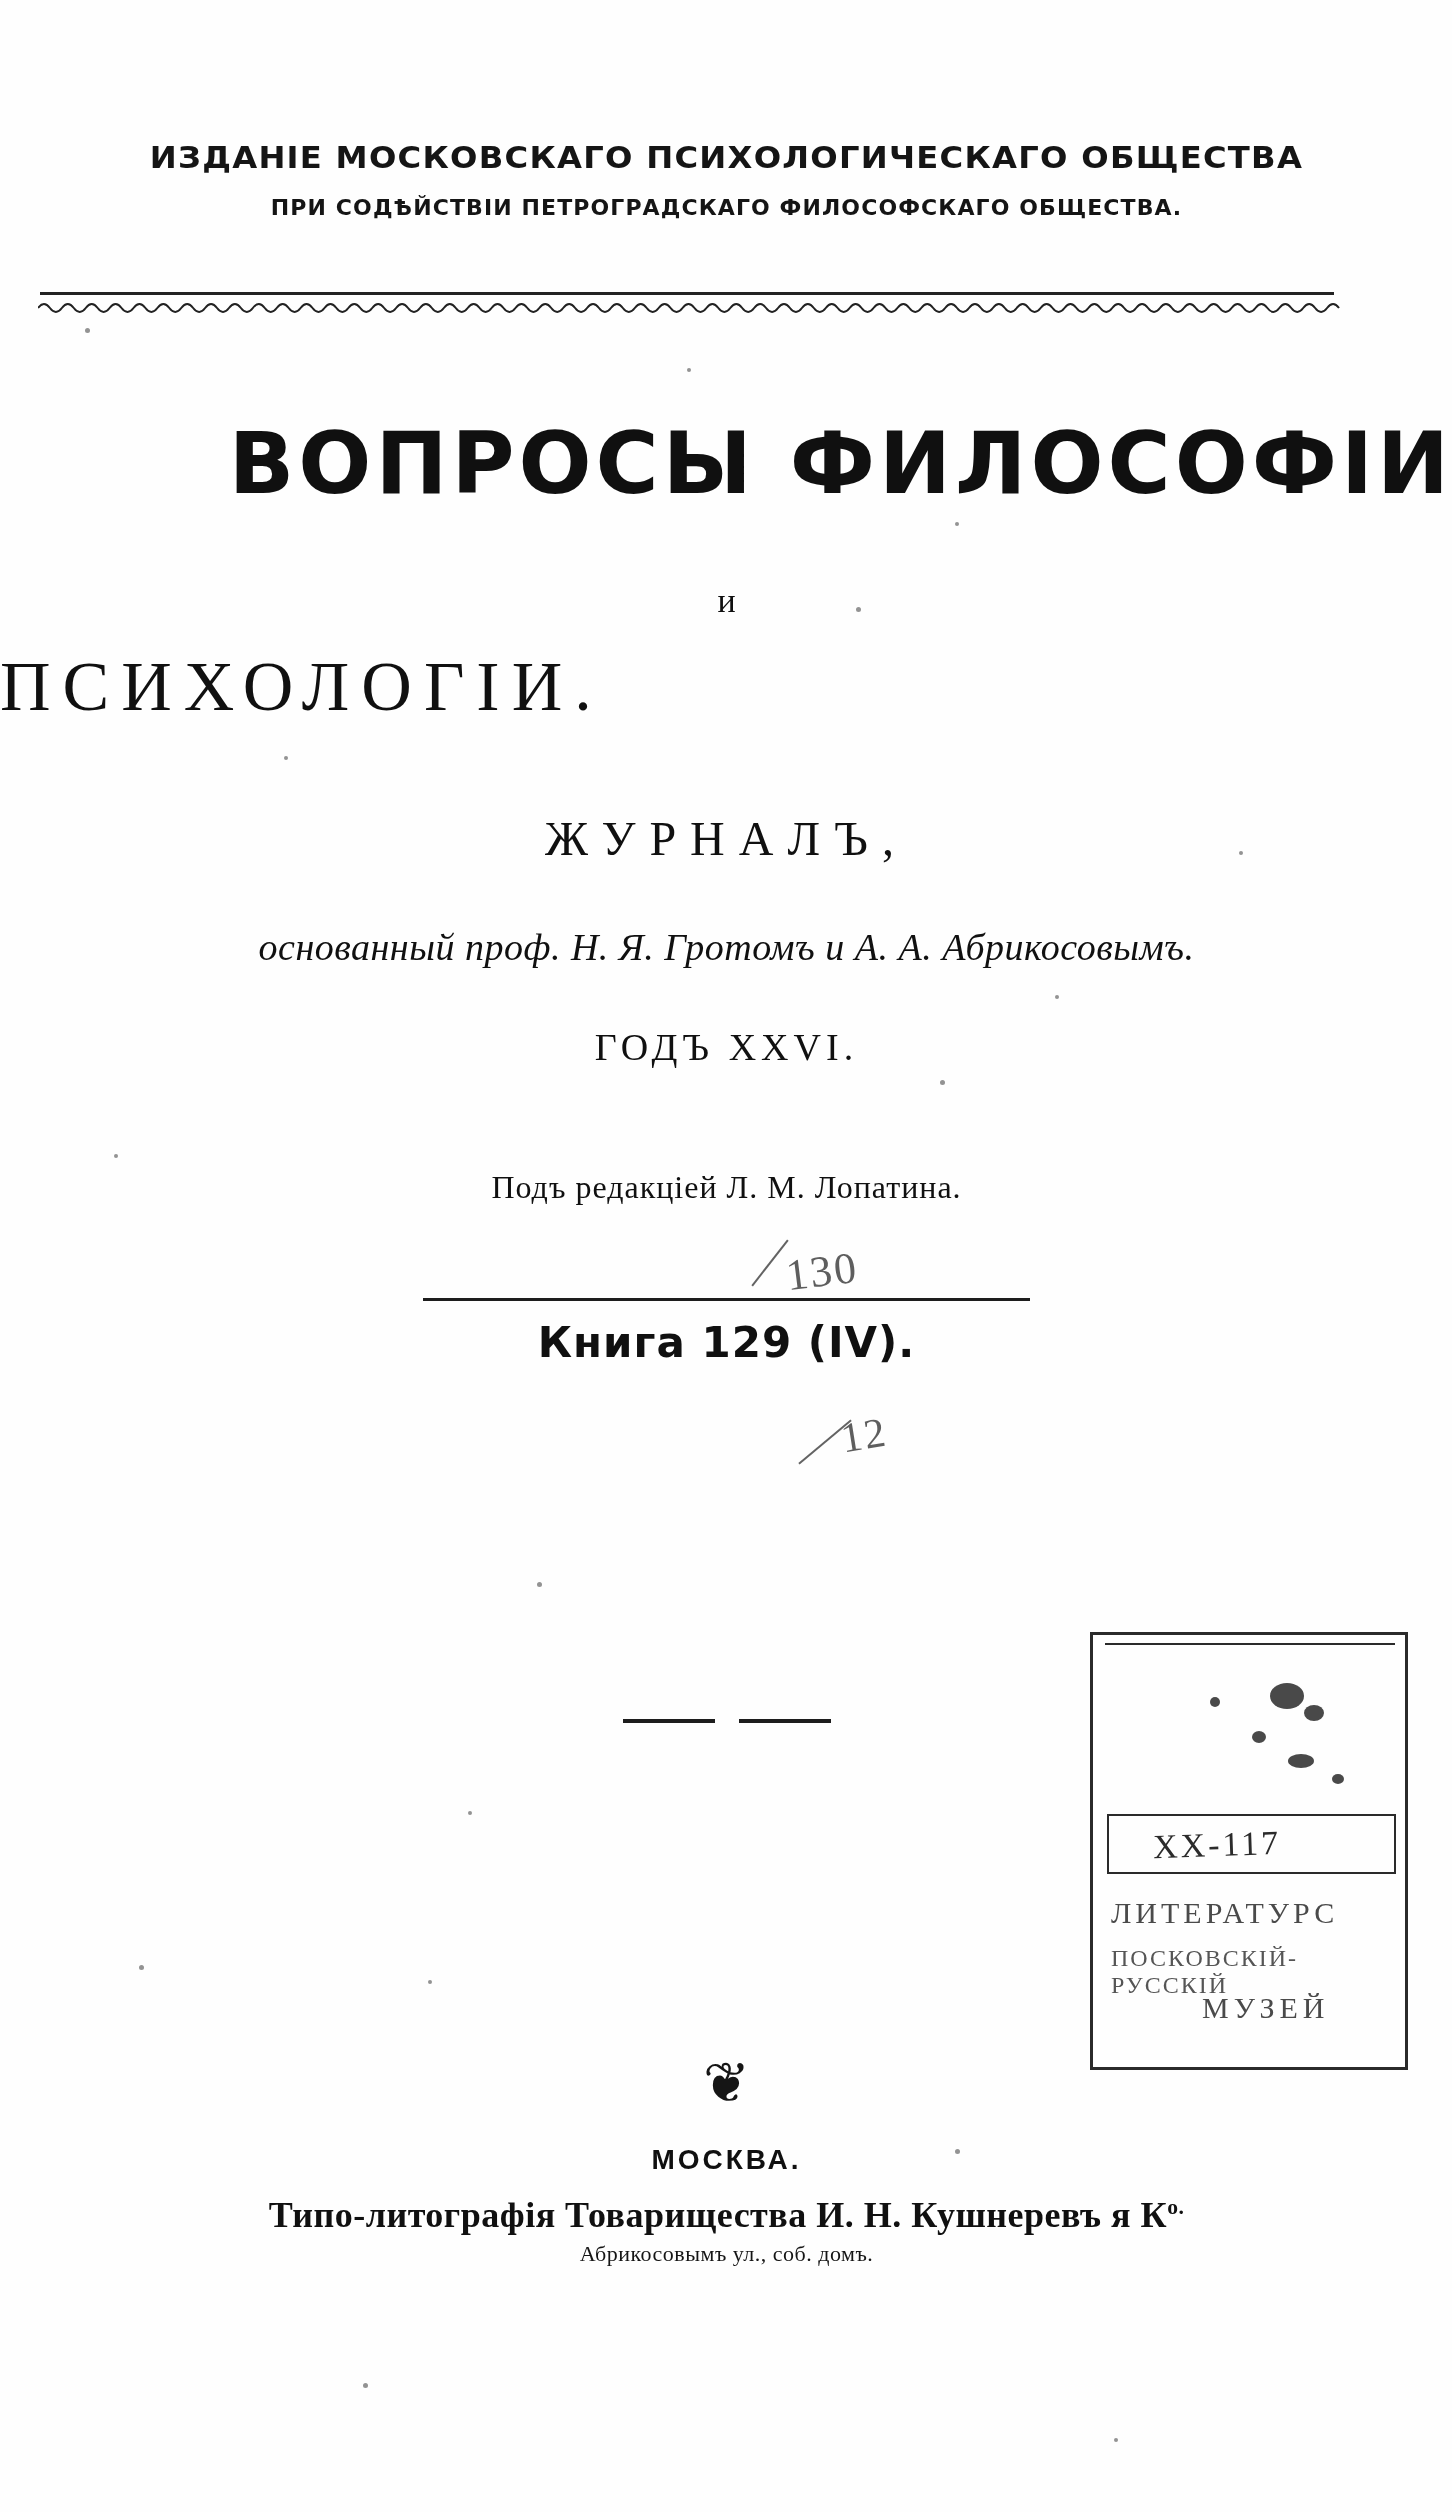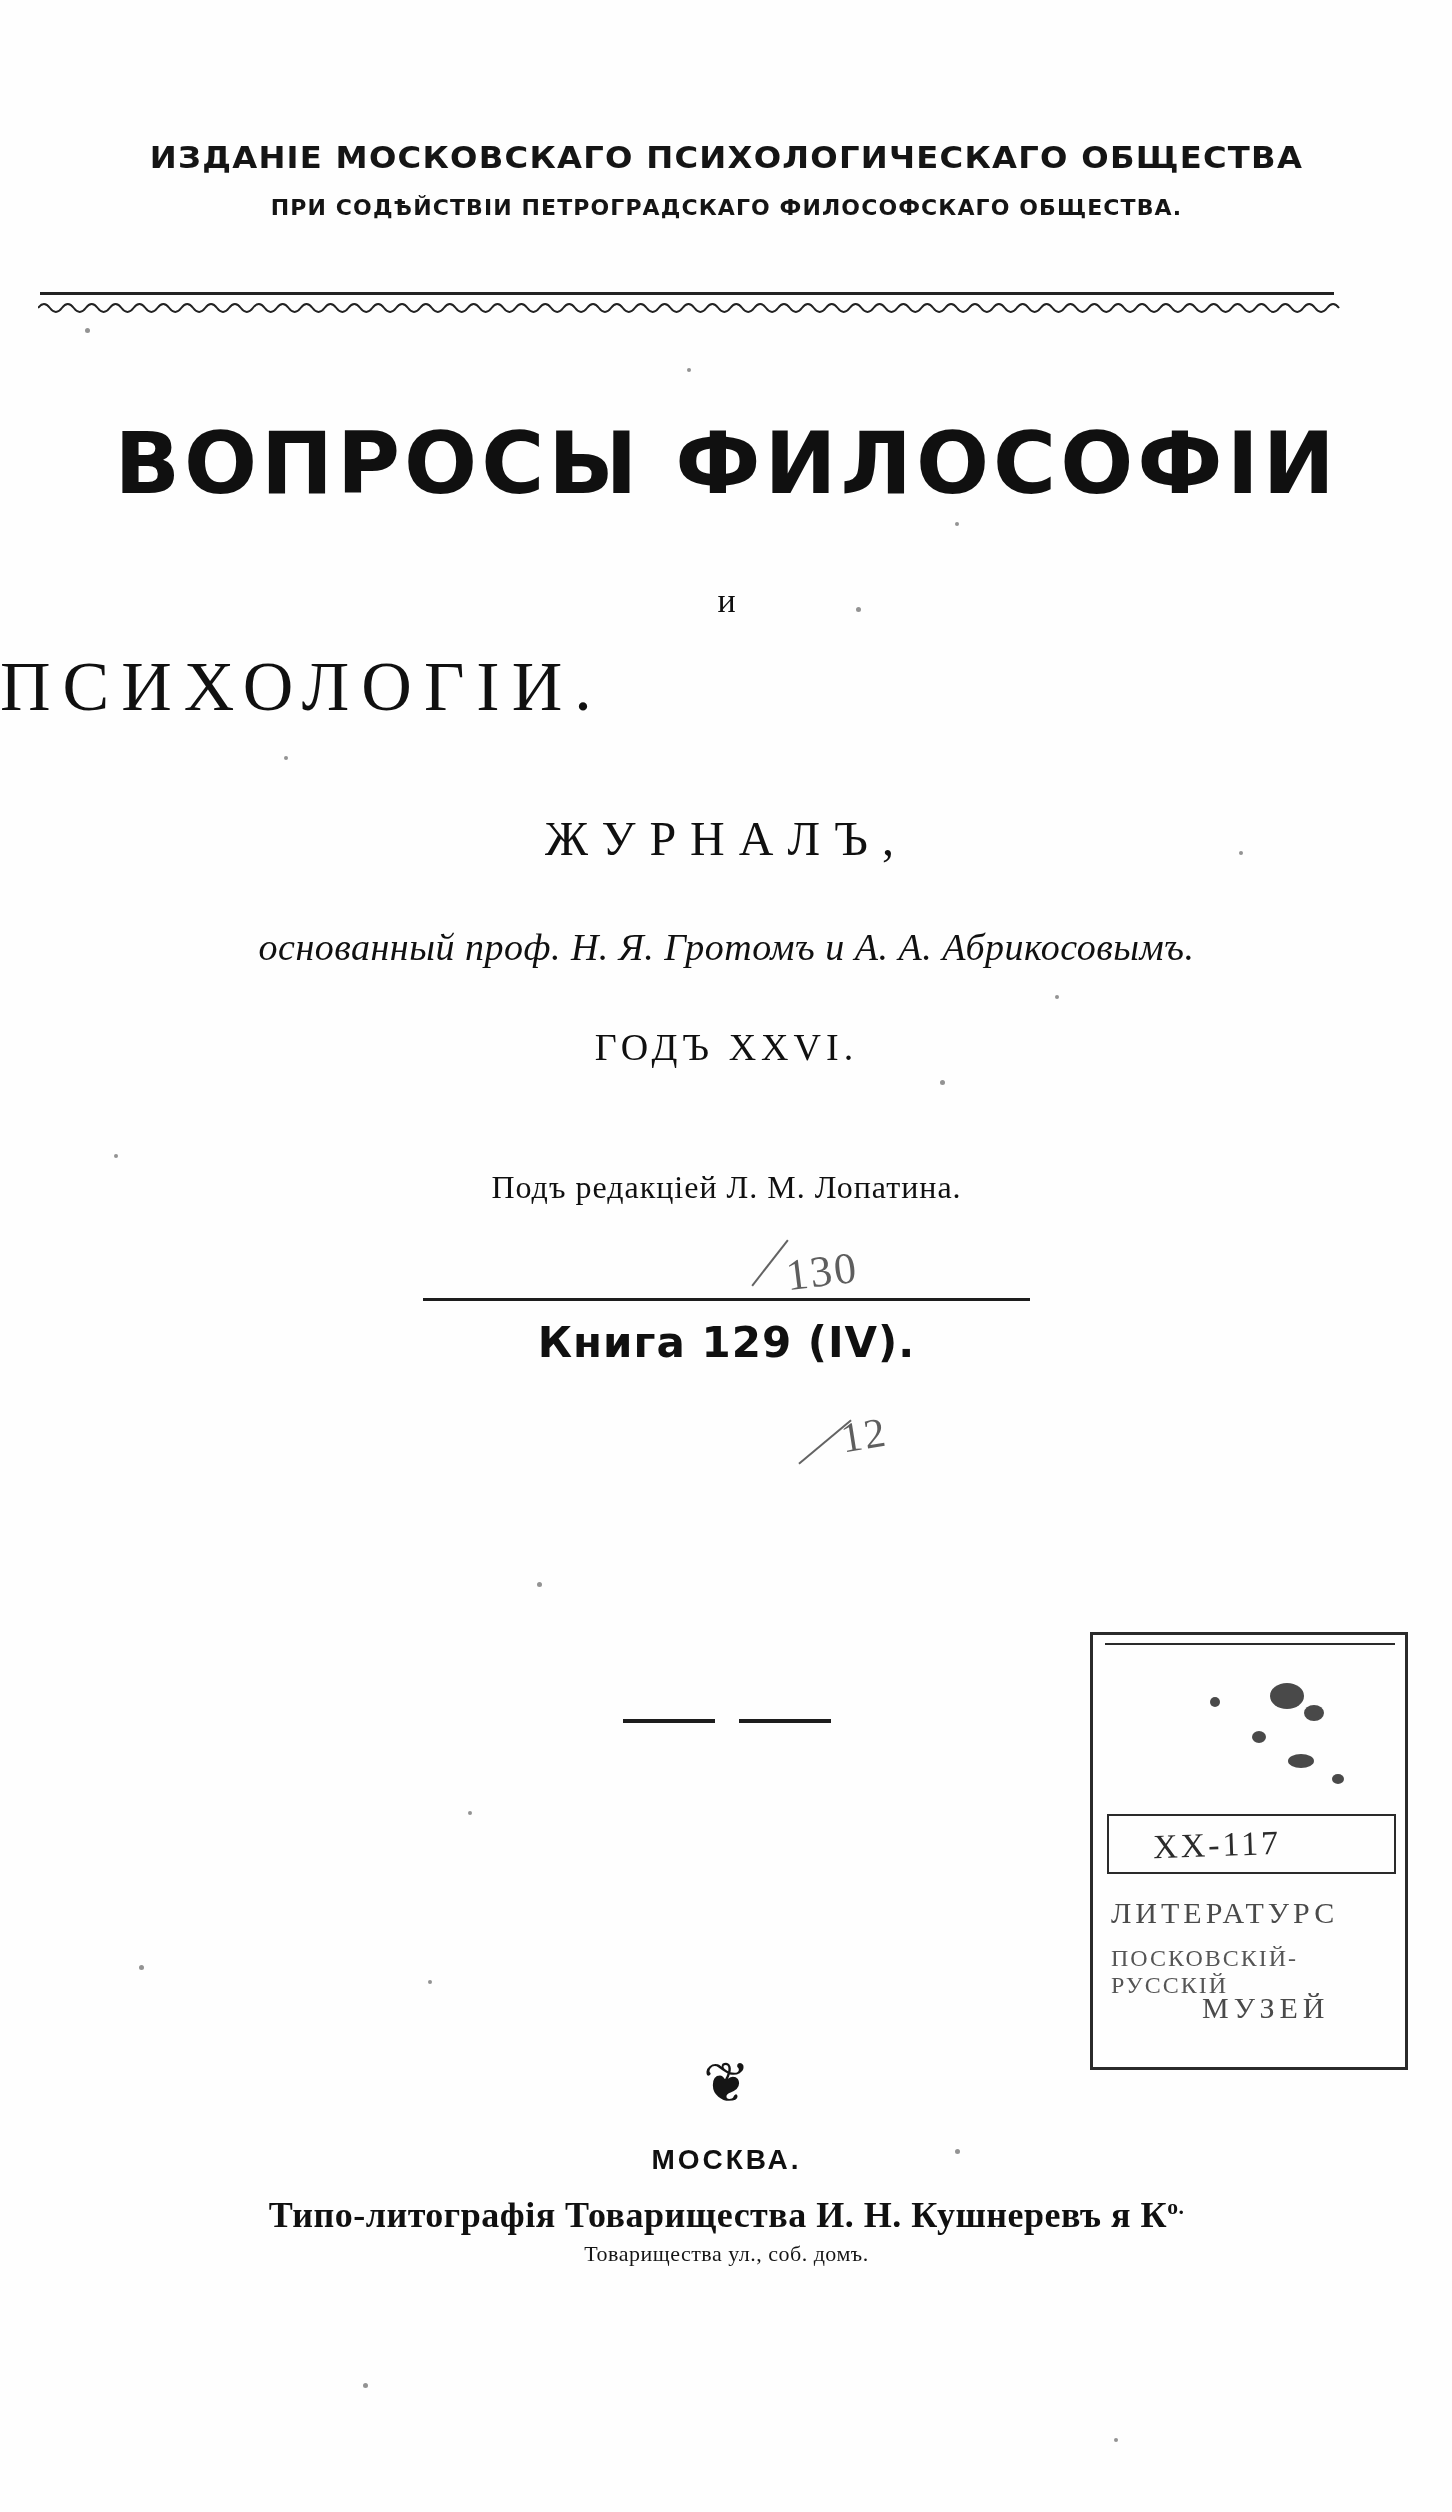--- a/index.html
+++ b/index.html
@@ -69,21 +69,21 @@
     overflow: hidden;
   }
   .squiggle svg { display: block; }
 
   
   .title-main {
     position: absolute;
     top: 413px;
     left: 0;
     width: 100%;
-    text-align: center;
+    text-align: right;
     font-family: "DejaVu Sans", sans-serif;
     font-weight: 700;
     font-size: 86px;
     letter-spacing: 4px;
     color: #101010;
   }
   .title-i {
     position: absolute;
     top: 582px;
     left: 0;
@@ -431,21 +431,21 @@
     <div class="stamp-l1">ЛИТЕРАТУРС</div>
     <div class="stamp-l2">ПОСКОВСКІЙ-РУССКІЙ</div>
     <div class="stamp-l3">МУЗЕЙ</div>
   </div>
 
   <div class="emblem">❦</div>
   <div class="city">МОСКВА.</div>
   <div class="printer">
     <span>Типо-литографія Товарищества И. Н. Кушнеревъ я К</span><sup class="small">о.</sup>
   </div>
-  <div class="printer-addr">Товарищества ул., соб. домъ.</div>
+  <div class="printer-addr">Абрикосовымъ ул., соб. домъ.</div>
 
   <div class="speck" style="top:328px;left:85px;width:5px;height:5px;"></div>
   <div class="speck" style="top:368px;left:687px;width:4px;height:4px;"></div>
   <div class="speck" style="top:522px;left:955px;width:4px;height:4px;"></div>
   <div class="speck" style="top:607px;left:856px;width:5px;height:5px;"></div>
   <div class="speck" style="top:756px;left:284px;width:4px;height:4px;"></div>
   <div class="speck" style="top:995px;left:1055px;width:4px;height:4px;"></div>
   <div class="speck" style="top:1080px;left:940px;width:5px;height:5px;"></div>
   <div class="speck" style="top:1582px;left:537px;width:5px;height:5px;"></div>
   <div class="speck" style="top:1811px;left:468px;width:4px;height:4px;"></div>

